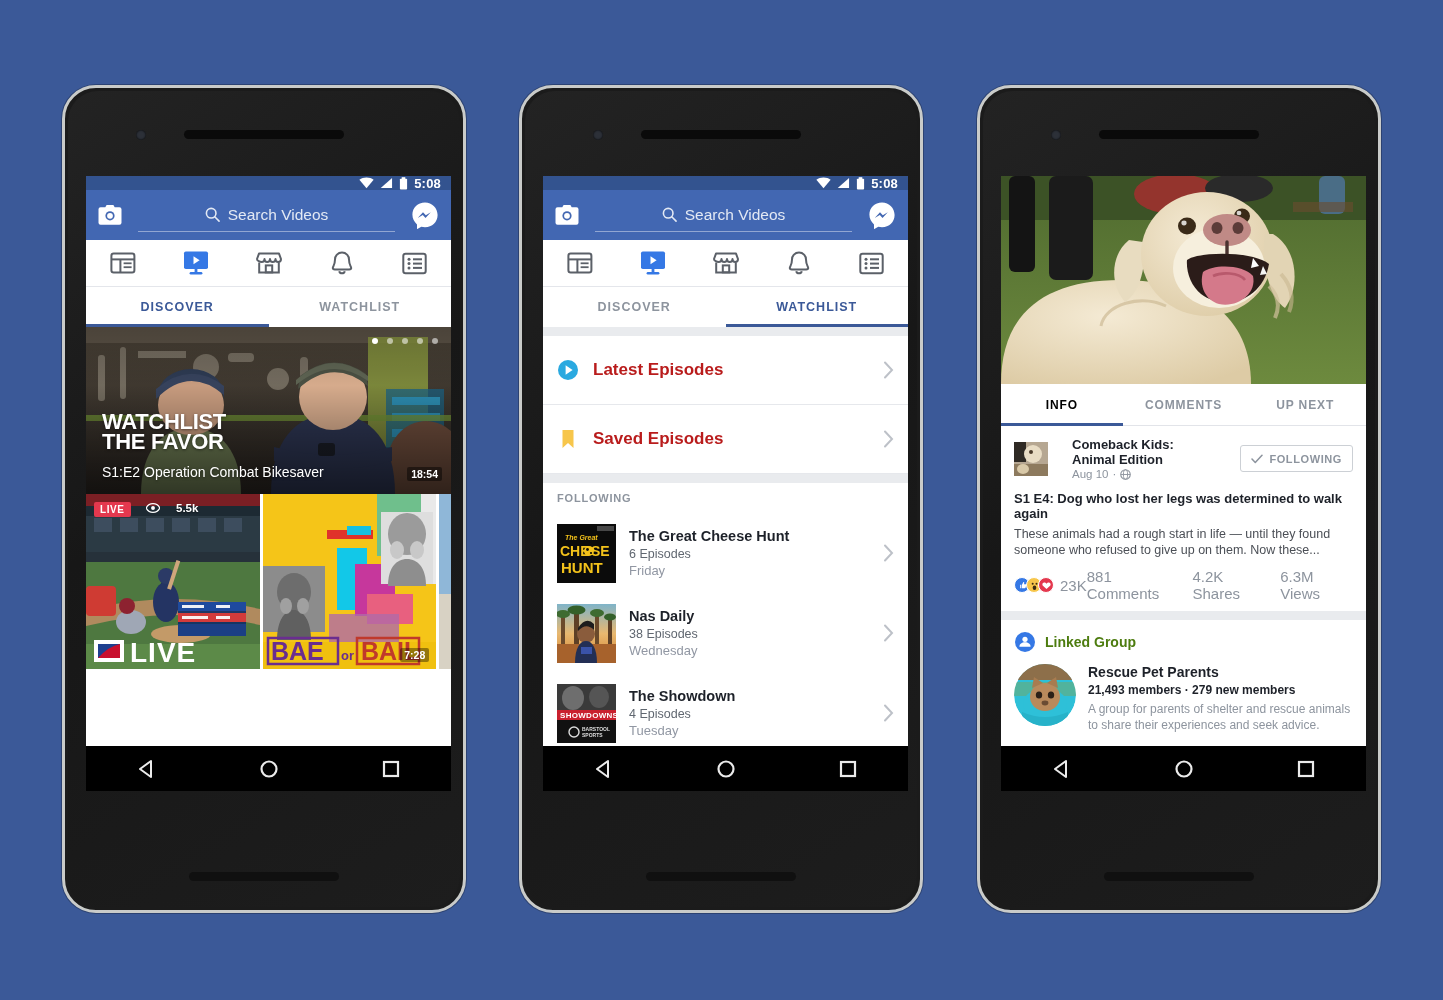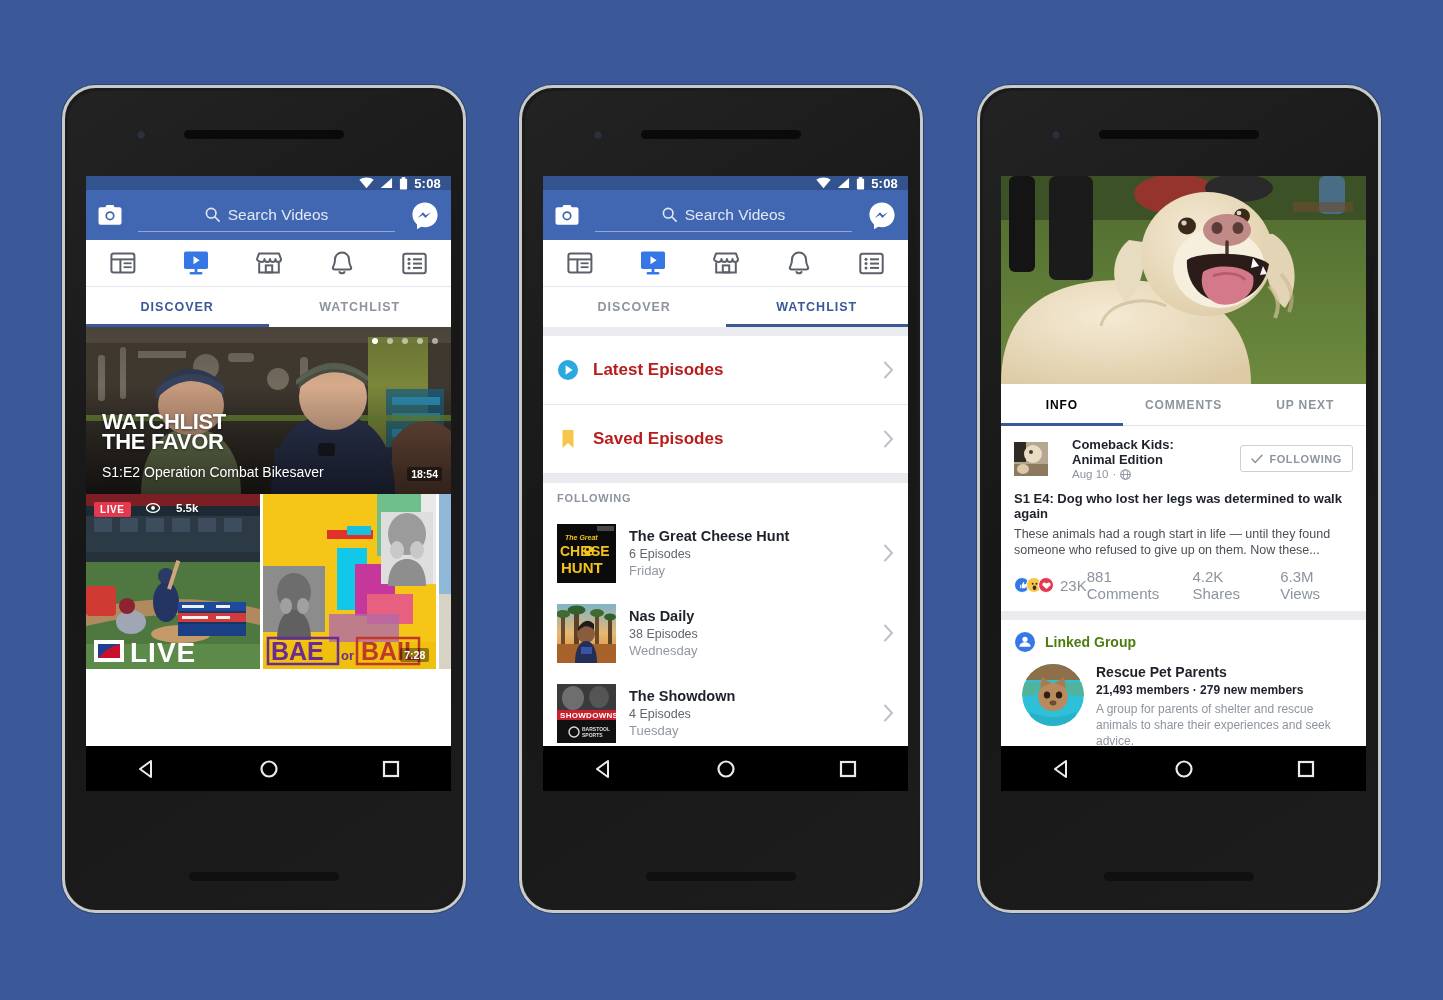--- a/index.html
+++ b/index.html
@@ -193,21 +193,21 @@
     display: flex; align-items: center; margin-top: 10px; font-size: 15px; color: #8d949e;
   }
   .reacts { display: flex; align-items: center; }
   .reacts .rc { width: 16px; height: 16px; border-radius: 50%; margin-right: -4px; border: 1.5px solid #fff;
                 display:flex; align-items:center; justify-content:center; }
   .reacts .cnt { margin-left: 10px; }
   .stat-right { margin-left: auto; display: flex; gap: 10px; }
   .divider-thick { height: 9px; background: #e9ebee; }
   .lg-head { display: flex; align-items: center; gap: 9px; padding: 11px 13px 6px; background:#fff; }
   .lg-title { font-size: 14px; font-weight: bold; color: #4d7c0f; }
-  .lg-body { display: flex; gap: 12px; padding: 5px 21px 13px; background: #fff; }
+  .lg-body { display: flex; gap: 12px; padding: 5px 13px 13px; background: #fff; }
   .lg-avatar { width: 62px; height: 62px; border-radius: 50%; flex: 0 0 62px; overflow:hidden; position:relative;}
   .lg-name { font-size: 14px; font-weight: bold; color: #1d2129; }
   .lg-members { font-size: 12px; color: #1d2129; margin-top: 3px; font-weight: 600;}
   .lg-desc { font-size: 12px; color: #8d949e; line-height: 16px; margin-top: 4px; }
   .actions {
     height: 42px; display: flex; background: #fff; border-top: 1px solid #e2e4e9;
   }
   .action {
     flex: 1; display: flex; align-items: center; justify-content: center; gap: 7px;
     font-size: 13.5px; color: #4b4f56; font-weight: 600;

